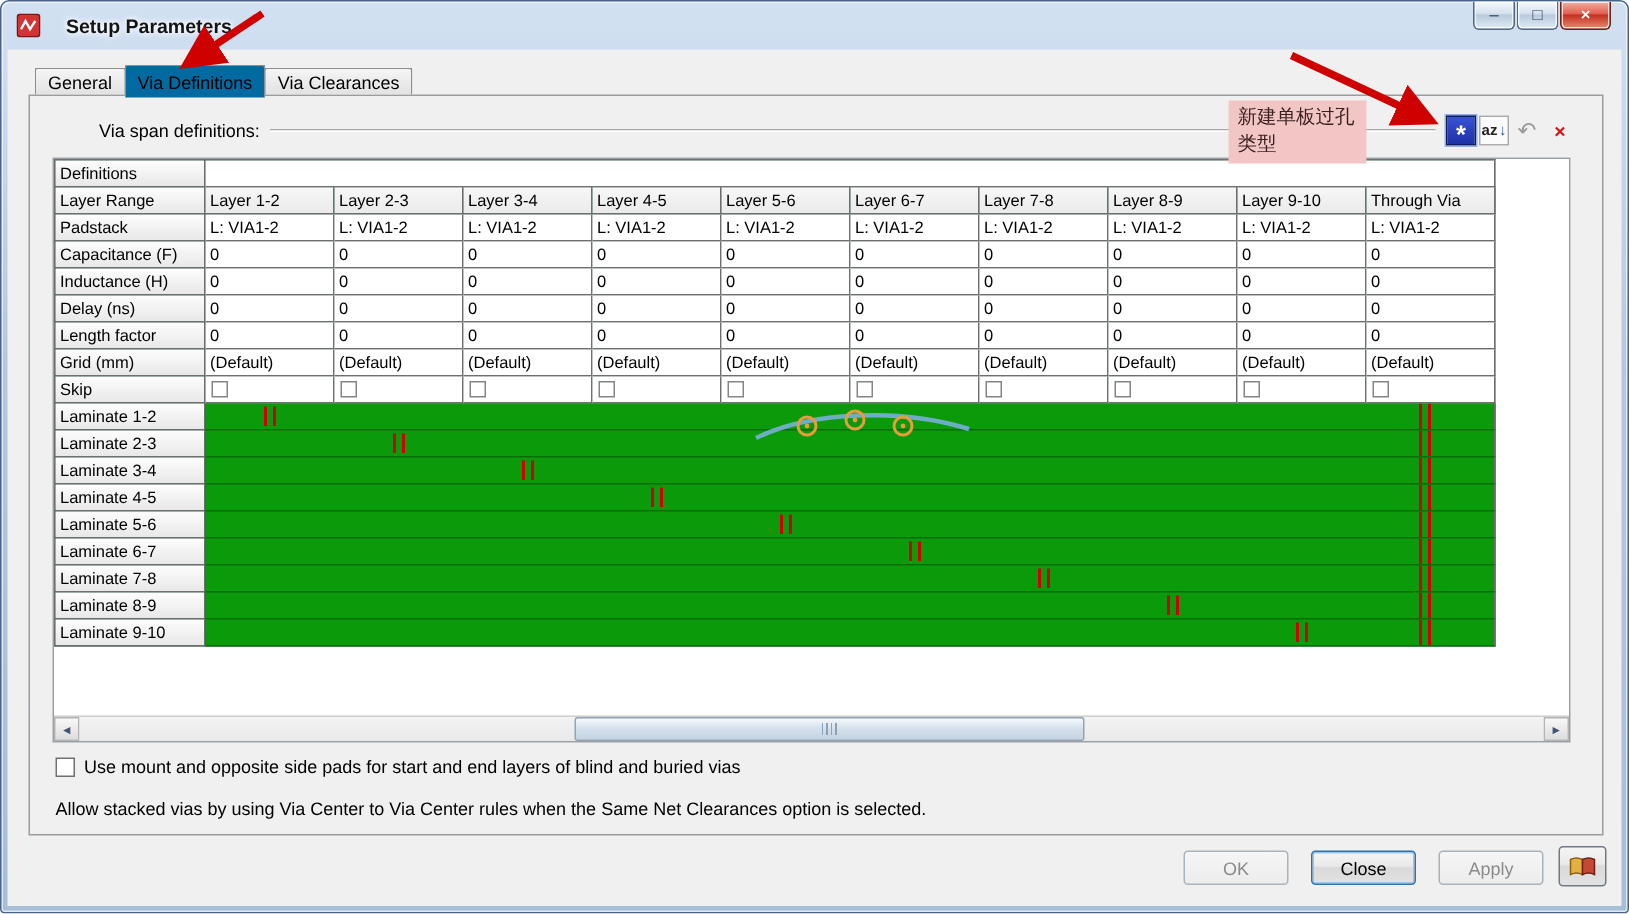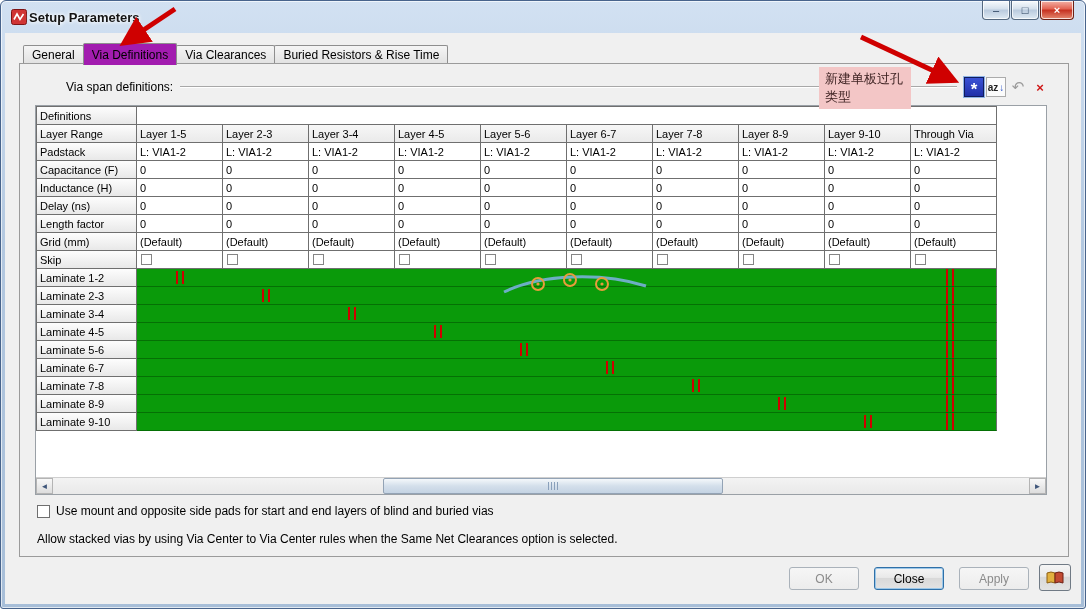--- a/index.html
+++ b/index.html
@@ -7,21 +7,21 @@
     font-family:"Liberation Sans", sans-serif; }
   #window { position:relative; width:1086px; height:609px;
     background:linear-gradient(#d2e1f2,#b3c8e0 40%,#a7bed8);
     border:1px solid #48648c; border-radius:6px 6px 3px 3px;
     box-shadow:inset 0 0 0 1px rgba(255,255,255,.65); }
 
   
   .titlebar { position:absolute; left:0; top:0; right:0; height:32px;
     display:flex; align-items:center; padding:0 10px; }
   .app-icon { width:16px; height:16px; flex:0 0 16px; }
-  .title { font-size:13px; font-weight:bold; color:#141414; margin-left:2px;
+  .title { font-size:13px; font-weight:bold; color:#141414; margin-left:17px;
     text-shadow:0 0 4px #fff, 0 0 4px #fff; }
   .caption { position:absolute; right:11px; top:0; display:flex; }
   .cap { width:28px; height:19px; margin-left:1px; border:1px solid #54687f; border-top:none;
     border-radius:0 0 4px 4px; display:flex; align-items:center; justify-content:center;
     font-size:11px; line-height:1; color:#1d3553;
     background:linear-gradient(#f7fafd,#d4e0ec 45%,#b9cadd 50%,#dfeaf4);
     box-shadow:inset 0 0 0 1px rgba(255,255,255,.75); }
   .cap.close { width:34px; color:#fff; font-weight:bold;
     background:linear-gradient(#f3b1a6,#e2604f 45%,#c5301f 50%,#e58a70);
     border-color:#6e2014; }
@@ -31,21 +31,21 @@
     background:#f0f0f0; }
 
   
   .tabstrip { position:absolute; left:18px; top:10px; height:22px;
     display:flex; align-items:flex-end; z-index:3; }
   .tab { height:18px; margin-bottom:2px; margin-right:0; padding:0 8px;
     display:flex; align-items:center; font-size:12px; color:#000;
     background:linear-gradient(#f5f5f5,#e2e2e2); border:1px solid #8e8e8e;
     border-bottom:none; border-radius:2px 2px 0 0; }
   .tab + .tab { margin-left:-1px; }
-  .tab.active { height:22px; margin-bottom:0; background:#a21caf; z-index:4; position:relative; }
+  .tab.active { height:22px; margin-bottom:0; background:#0369a1; z-index:4; position:relative; }
 
   .tabpage { position:absolute; left:14px; width:1050px; top:30px; height:494px;
     border:1px solid #9b9b9b; background:#f0f0f0; }
 
   
   .viaspan-row { position:absolute; left:18px; right:18px; top:12px; height:22px;
     display:flex; align-items:center;margin-left:28px; }
   .viaspan-label { font-size:12px; color:#000; white-space:nowrap; }
   .hline { flex:1; height:2px; margin:0 7px;
     border-top:1px solid #a8a8a8; border-bottom:1px solid #fff; }
@@ -151,21 +151,20 @@
       </div>
     </div>
   </div>
 
   <div class="client">
 
     <div class="tabstrip">
         <div class="tab">General</div>
         <div class="tab active">Via Definitions</div>
         <div class="tab">Via Clearances</div>
-        <div class="tab">Buried Resistors &amp; Rise Time</div>
       </div>
 
     <div class="tabpage">
 
       <div class="viaspan-row">
         <span class="viaspan-label">Via span definitions:</span>
         <div class="hline"></div>
         <div class="mini-toolbar">
           <div class="tool new">
             <span>*</span>
@@ -181,21 +180,21 @@
             <span>×</span>
           </div>
         </div>
       </div>
 
       <div class="table-container">
         <div class="grid">
             <div class="gcell rowlabel">Definitions</div>
             <div class="gcell" style="grid-column: 2 / span 10;"></div>
             <div class="gcell rowlabel">Layer Range</div>
-            <div class="gcell colhead">Layer 1-5</div>
+            <div class="gcell colhead">Layer 1-2</div>
             <div class="gcell colhead">Layer 2-3</div>
             <div class="gcell colhead">Layer 3-4</div>
             <div class="gcell colhead">Layer 4-5</div>
             <div class="gcell colhead">Layer 5-6</div>
             <div class="gcell colhead">Layer 6-7</div>
             <div class="gcell colhead">Layer 7-8</div>
             <div class="gcell colhead">Layer 8-9</div>
             <div class="gcell colhead">Layer 9-10</div>
             <div class="gcell colhead">Through Via</div>
             <div class="gcell rowlabel">Padstack</div>

